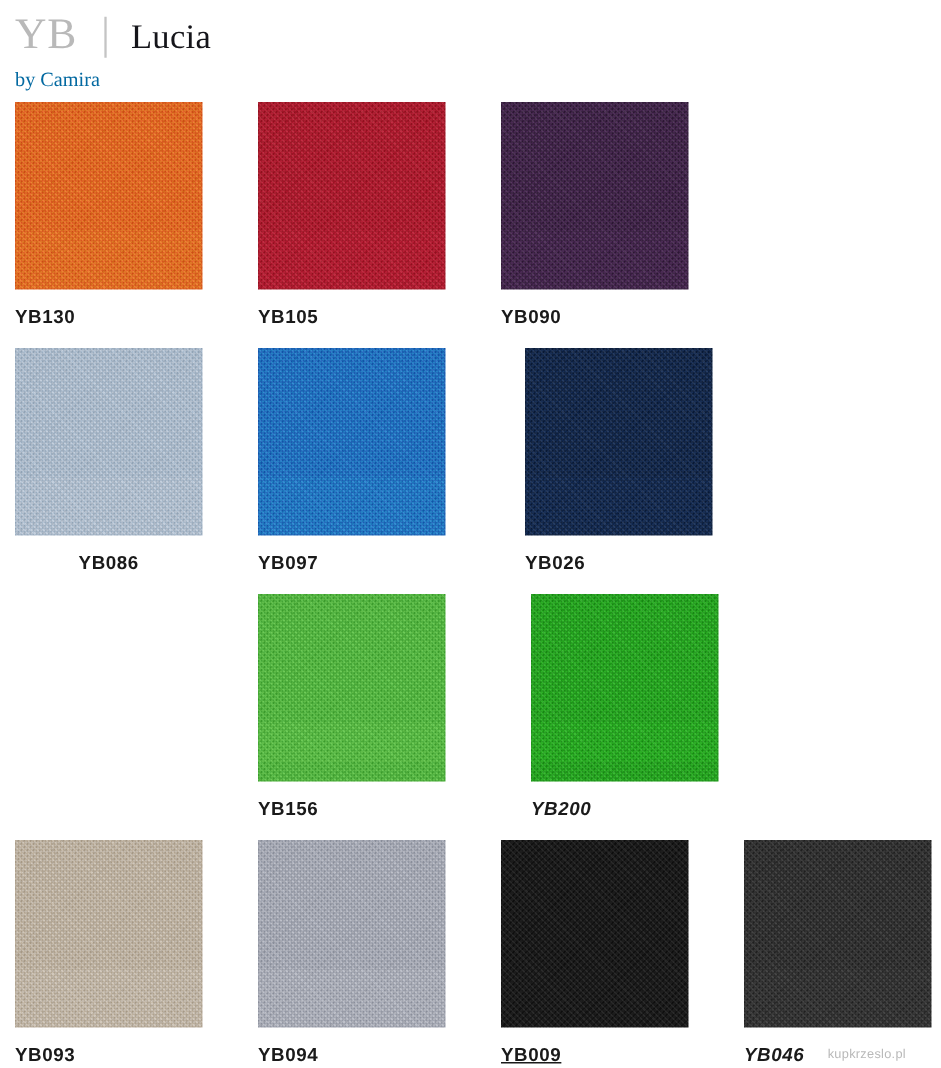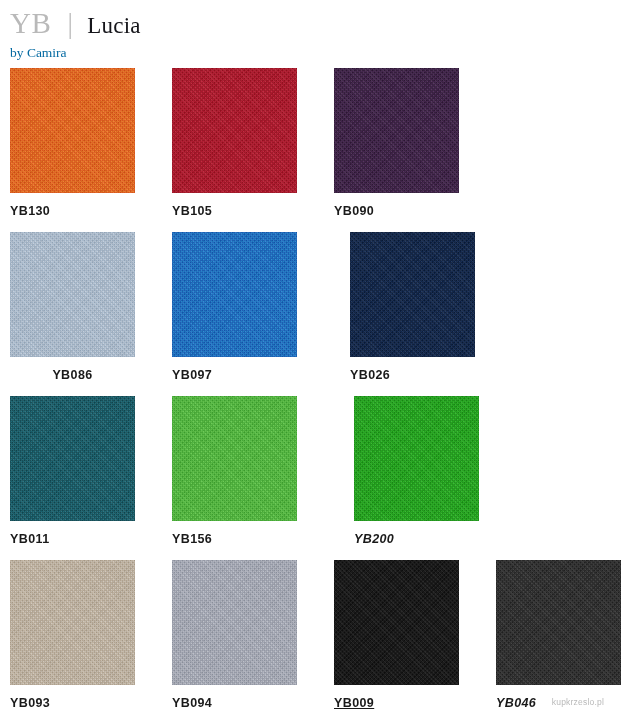--- a/index.html
+++ b/index.html
@@ -154,24 +154,20 @@
       <div class="swatch-cell" style="left: 162px;">
         <div class="swatch" style="background: rgb(26, 111, 196);"></div>
         <div class="swatch-label">YB097</div>
       </div>
       <div class="swatch-cell" style="left: 340px;">
         <div class="swatch" style="background: rgb(13, 34, 70);"></div>
         <div class="swatch-label">YB026</div>
       </div>
     </div>
     <div class="row">
-      <div class="swatch-cell" style="left: 0px;">
-        <div class="swatch" style="background: rgb(21, 90, 102);"></div>
-        <div class="swatch-label">YB011</div>
-      </div>
       <div class="swatch-cell" style="left: 162px;">
         <div class="swatch" style="background: rgb(80, 185, 60);"></div>
         <div class="swatch-label">YB156</div>
       </div>
       <div class="swatch-cell" style="left: 344px; font-style: italic;">
         <div class="swatch" style="background: rgb(32, 165, 26);"></div>
         <div class="swatch-label">YB200</div>
       </div>
     </div>
     <div class="row">

